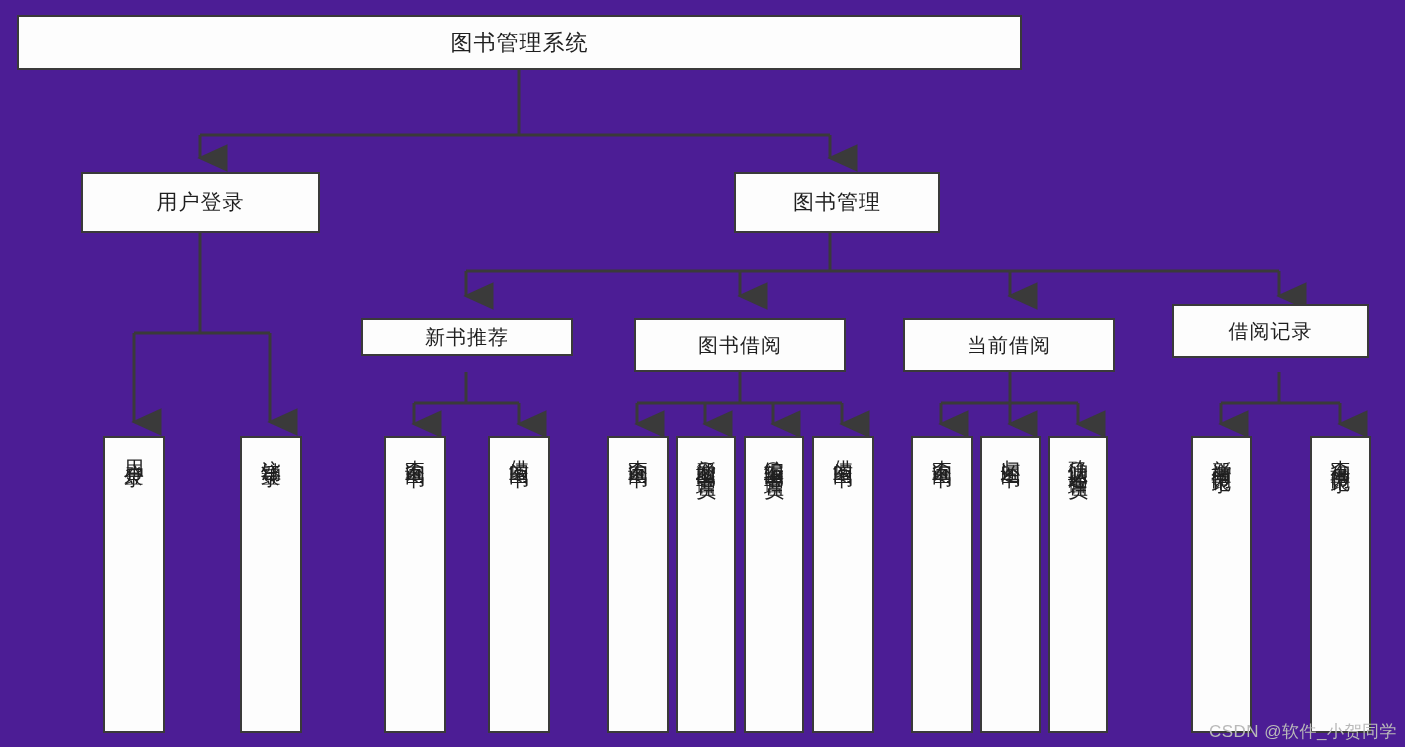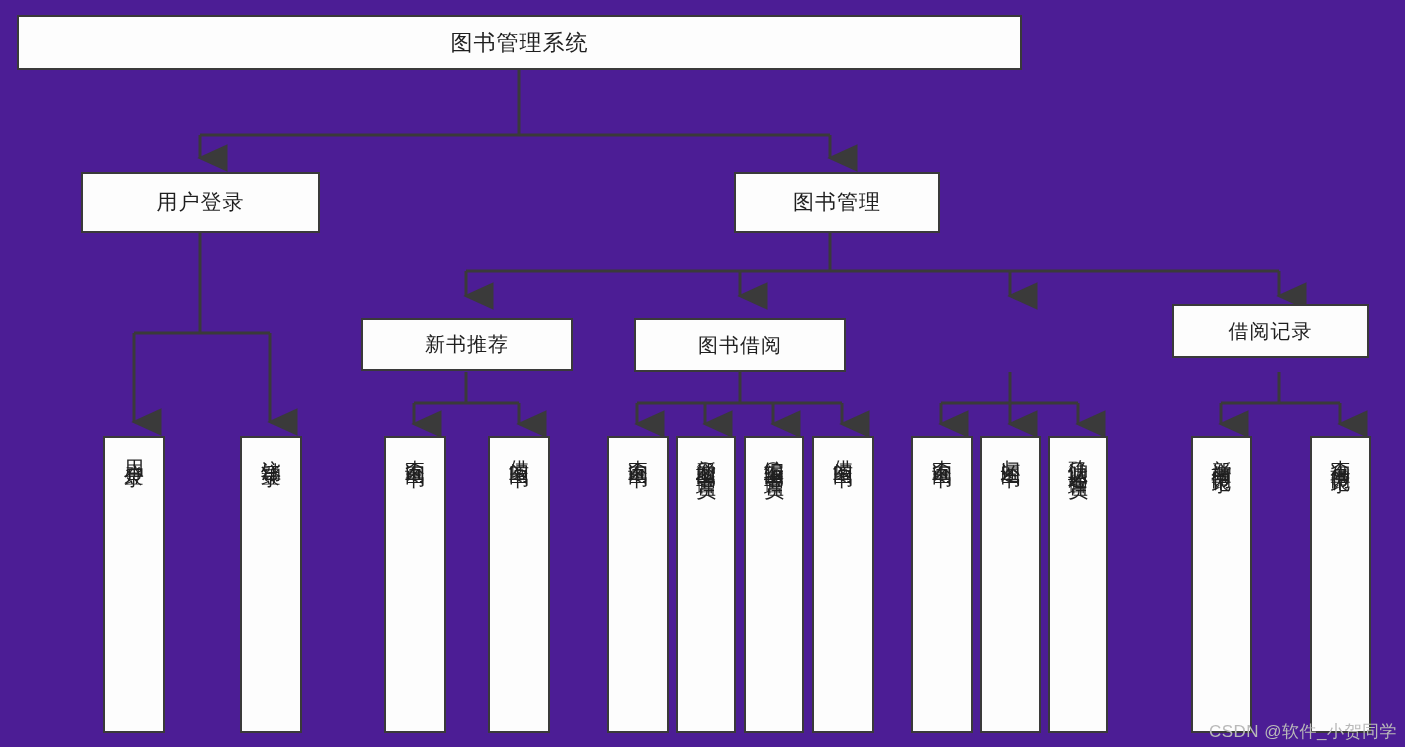--- a/index.html
+++ b/index.html
@@ -130,26 +130,29 @@
     <span class="lbl">图书管理系统</span>
   </div>
 
   <div class="node lvl1" style="left:81px; top:172px; width:239px; height:61px;">
     <span class="lbl">用户登录</span>
   </div>
   <div class="node lvl1" style="left:734px; top:172px; width:206px; height:61px;">
     <span class="lbl">图书管理</span>
   </div>
 
-  <div class="node lvl2" style="left:361px; top:318px; width:212px; height:53px;justify-content:center;">
+  <div class="node lvl2" style="left:361px; top:318px; width:212px; height:38px;justify-content:center;">
     <span class="lbl">新书推荐</span>
   </div>
   <div class="node lvl2" style="left:634px; top:318px; width:212px; height:54px;">
     <span class="lbl">图书借阅</span>
   </div>
+  <div class="node lvl2" style="left:903px; top:318px; width:212px; height:54px;">
+    <span class="lbl">当前借阅</span>
+  </div>
   <div class="node lvl2" style="left:1172px; top:304px; width:197px; height:54px;text-align:center;">
     <span class="lbl">借阅记录</span>
   </div>
 
   <div class="node leaf" style="left:103px; top:436px; width:62px; height:297px;">
     <span class="lbl">用户登录</span>
   </div>
   <div class="node leaf" style="left:240px; top:436px; width:62px; height:297px;">
     <span class="lbl">注销登录</span>
   </div>

